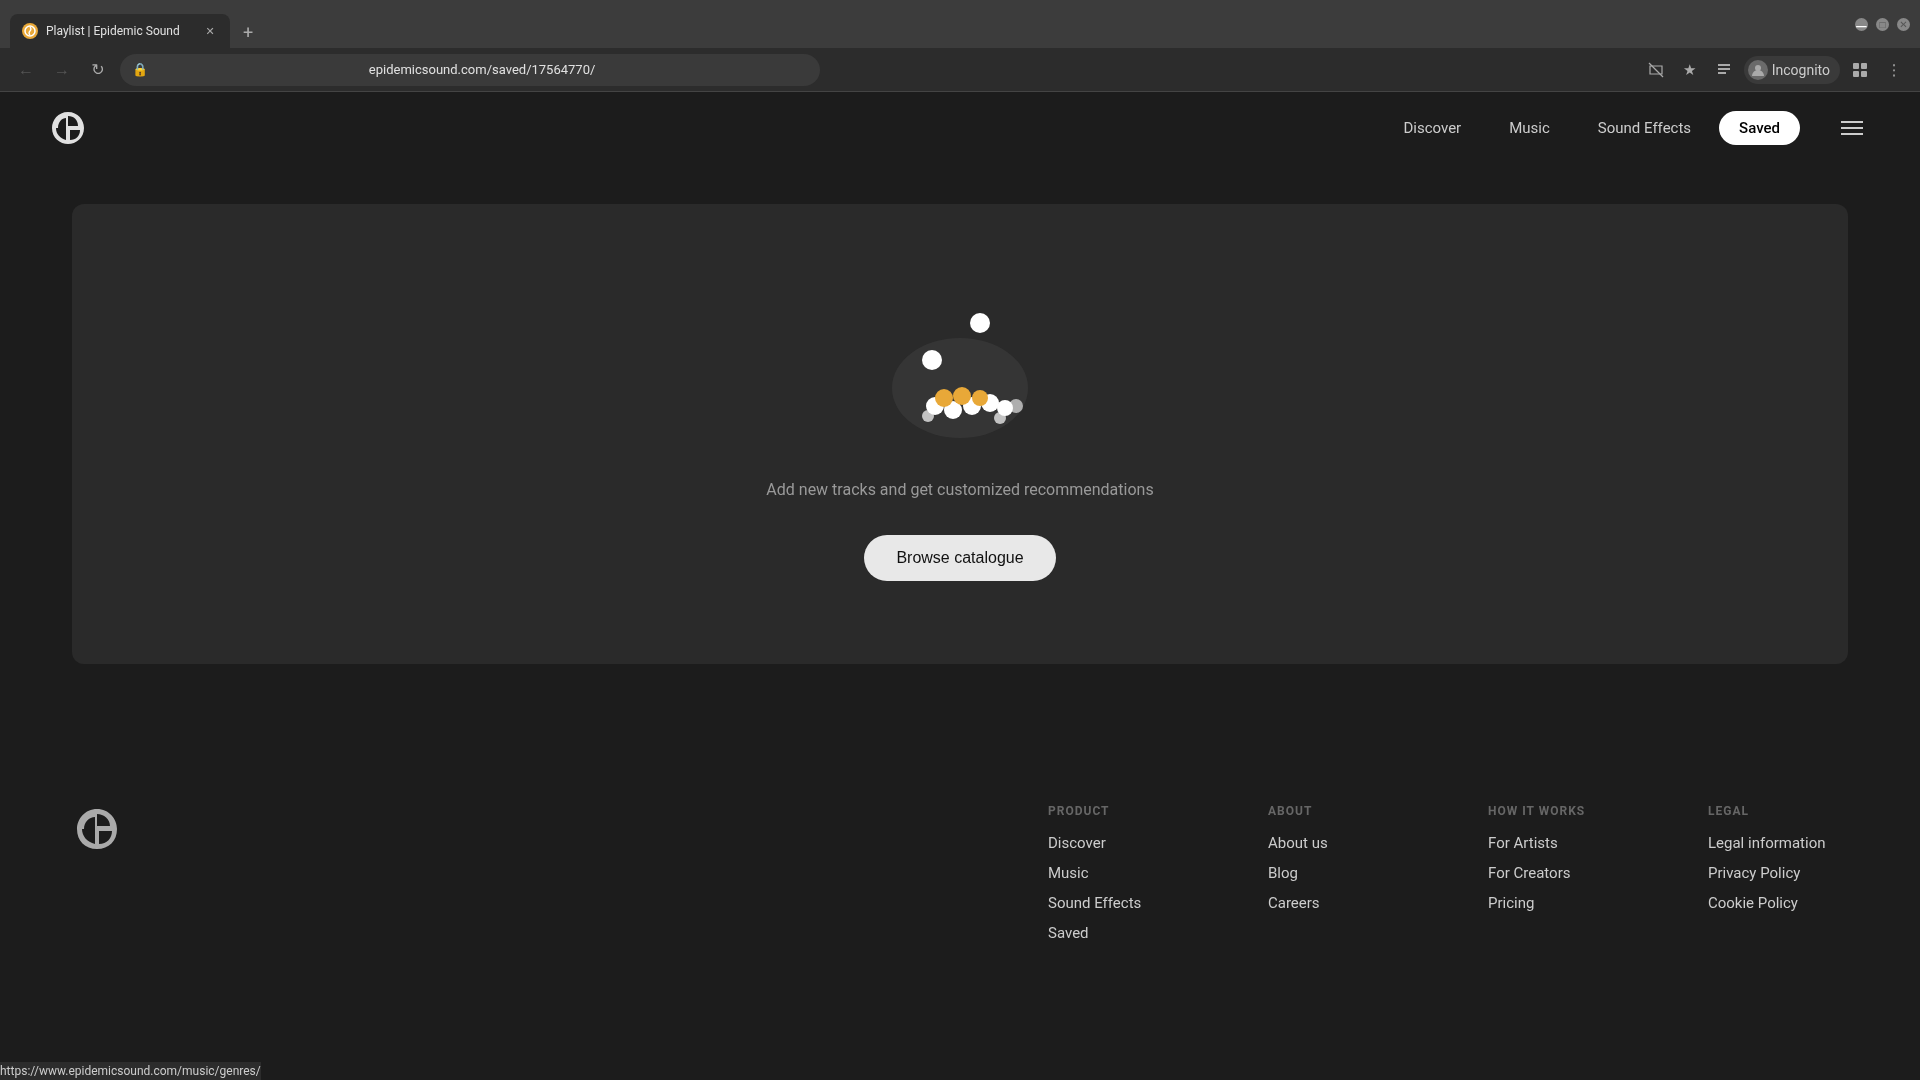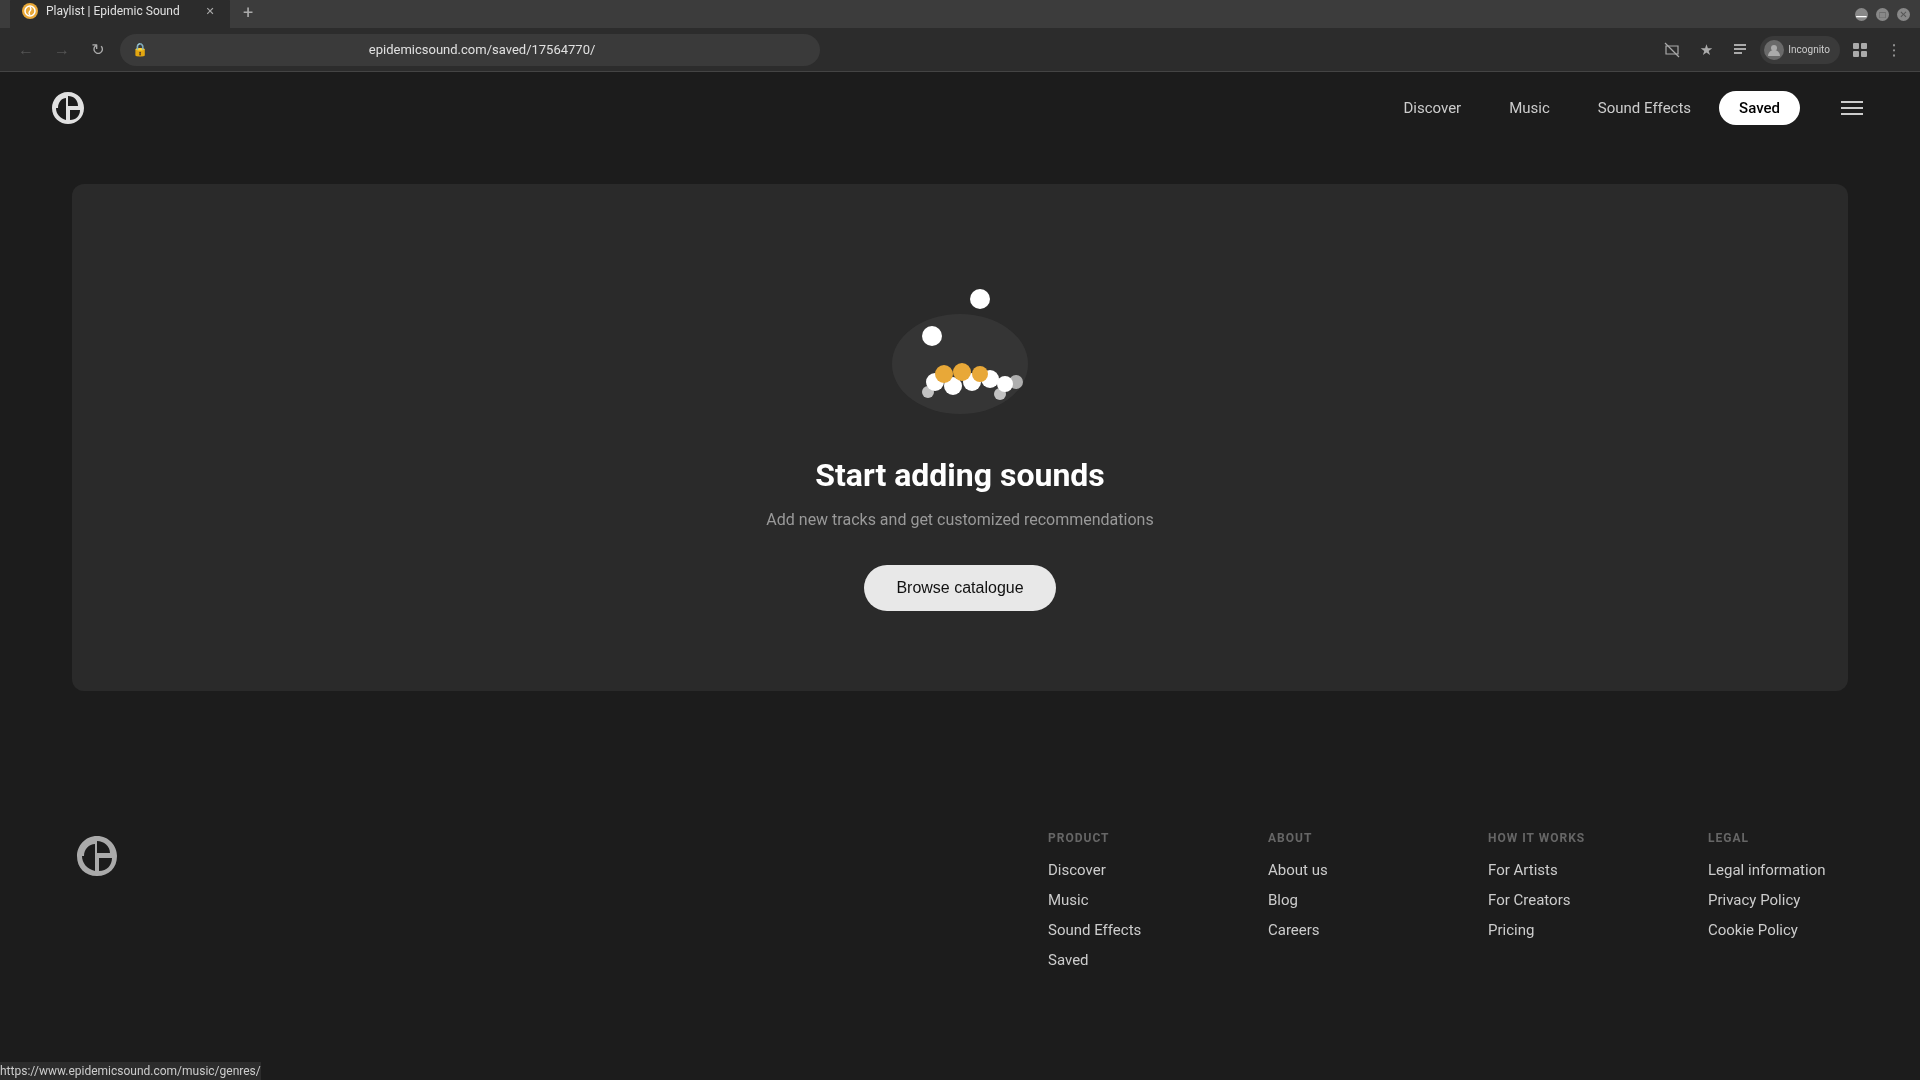--- a/index.html
+++ b/index.html
@@ -14,21 +14,21 @@
 
     
     .browser-chrome {
       background: #2c2c2c;
       width: 100%;
     }
     .browser-titlebar {
       display: flex;
       align-items: center;
       background: #3c3c3c;
-      height: 28px;
+      height: 48px;
       padding: 0 10px;
       gap: 0;
     }
     .tab-bar {
       display: flex;
       align-items: flex-end;
       flex: 1;
       height: 100%;
       padding-top: 6px;
     }
@@ -178,21 +178,21 @@
       width: 20px;
       height: 20px;
       border-radius: 50%;
       background: #6a6a6a;
       display: flex;
       align-items: center;
       justify-content: center;
       font-size: 11px;
     }
     .incognito-text {
-      font-size: 10px;
+      font-size: 14px;
       color: #ccc;
     }
 
     
     .status-bar {
       position: fixed;
       bottom: 0;
       left: 0;
       background: #2c2c2c;
       color: #ccc;
@@ -462,21 +462,20 @@
           <circle cx="64" cy="110" r="9" fill="#e8a838"></circle>
           <circle cx="82" cy="108" r="9" fill="#e8a838"></circle>
           <circle cx="100" cy="110" r="8" fill="#e8a838"></circle>
 
           <circle cx="48" cy="128" r="6" fill="white" opacity="0.7"></circle>
           <circle cx="120" cy="130" r="6" fill="white" opacity="0.7"></circle>
           <circle cx="136" cy="118" r="7" fill="white" opacity="0.6"></circle>
         </svg>
       </div>
 
-      <h2 class="empty-state-title">Start adding sounds</h2>
       <p class="empty-state-subtitle">Add new tracks and get customized recommendations</p>
       <button class="browse-btn">Browse catalogue</button>
     </div>
   </main>
 
   <footer class="footer">
     <div class="footer-logo">
       <svg width="50" height="50" viewBox="0 0 50 50" fill="none">
         <path d="M25 5 C13 5 5 15 5 25 C5 37 13 45 25 45 C37 45 45 37 45 25 C45 15 37 5 25 5 Z M25 10 C32 10 38 15 38 22 L25 22 Z M12 25 C12 18 17 13 23 13 L23 25 Z M23 40 C15 38 10 32 10 25 L23 25 Z M27 27 L40 27 C40 34 35 40 27 40 Z" fill="#aaa"></path>
       </svg>

